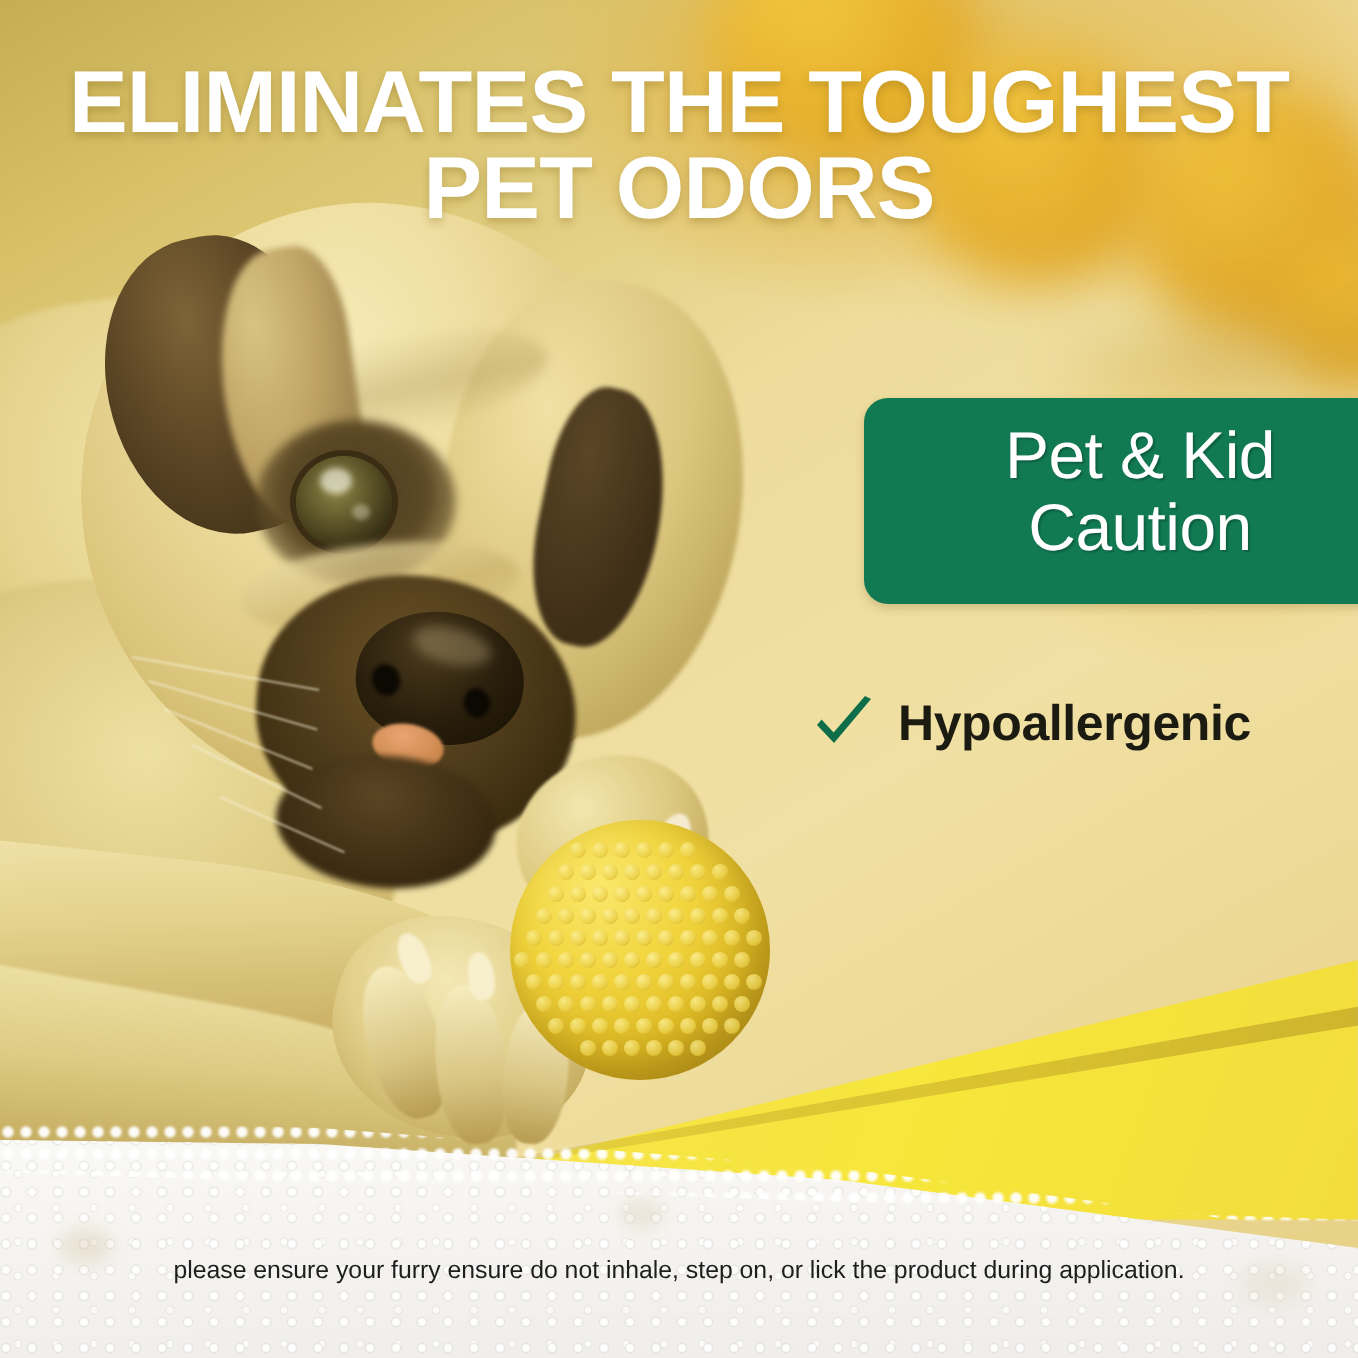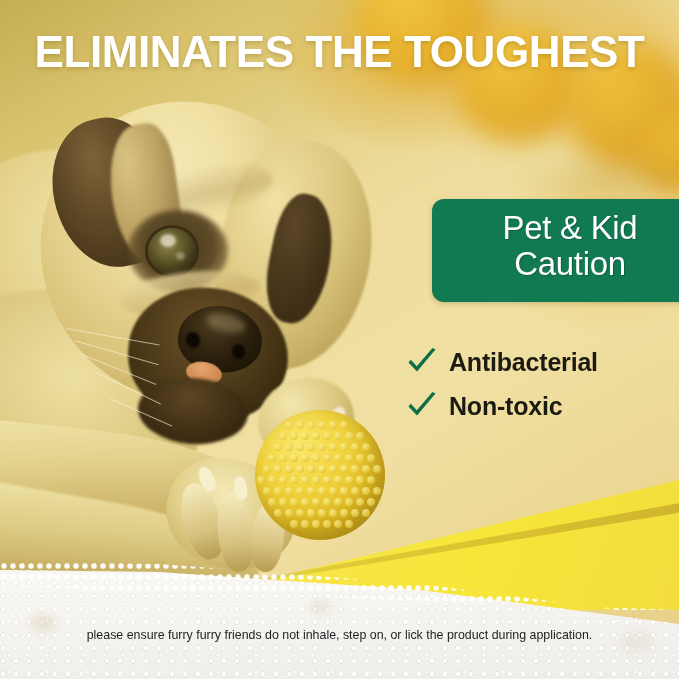--- a/index.html
+++ b/index.html
@@ -453,45 +453,40 @@
 
   <div class="carpet"></div>
   <div class="carpet-tex"></div>
   <div class="carpet-fuzz"></div>
   <div class="carpet-stain1"></div>
   <div class="carpet-stain2"></div>
   <div class="carpet-stain3"></div>
 
   <div class="headline">
     <span class="hl-line">ELIMINATES THE TOUGHEST</span>
+    <span class="hl-line">PET ODORS</span>
   </div>
 
   <div class="badge">
     <div class="badge-text">
       <span>Pet &amp; Kid</span>
       <span>Caution</span>
     </div>
   </div>
 
   <div class="features">
 
     <div class="feature-row">
       <svg class="check-icon" viewBox="0 0 32 30">
         <path d="M2.5 15.5 L11 24.5 L29.5 2.5 L26.5 1 L10.8 19.2 L4.8 12.8 Z" fill="#0e6e49"></path>
       </svg>
-      <span class="feature-label">Antibacterial</span>
+      <span class="feature-label">Hypoallergenic</span>
     </div>
 
-    <div class="feature-row">
-      <svg class="check-icon" viewBox="0 0 32 30">
-        <path d="M2.5 15.5 L11 24.5 L29.5 2.5 L26.5 1 L10.8 19.2 L4.8 12.8 Z" fill="#0e6e49"></path>
-      </svg>
-      <span class="feature-label">Non-toxic</span>
-    </div>
 
 
   </div>
 
   <div class="caution">
-    <span>please ensure furry furry friends do not inhale, step on, or lick the product during application.</span>
+    <span>please ensure your furry ensure do not inhale, step on, or lick the product during application.</span>
   </div>
 
 </div>
 
 </body></html>

